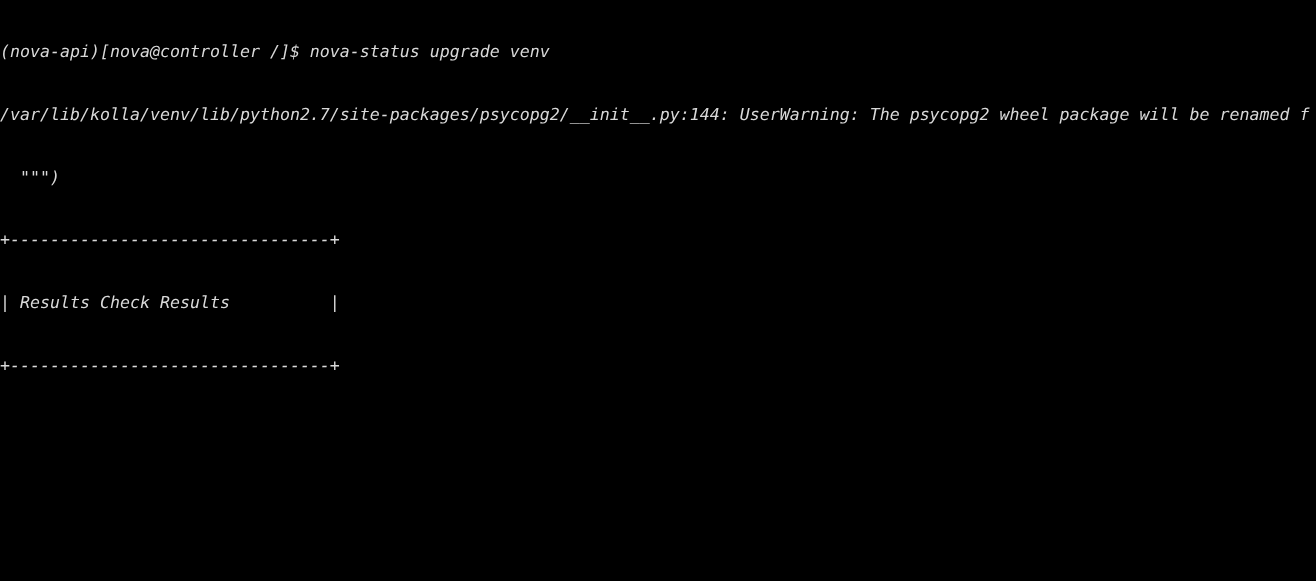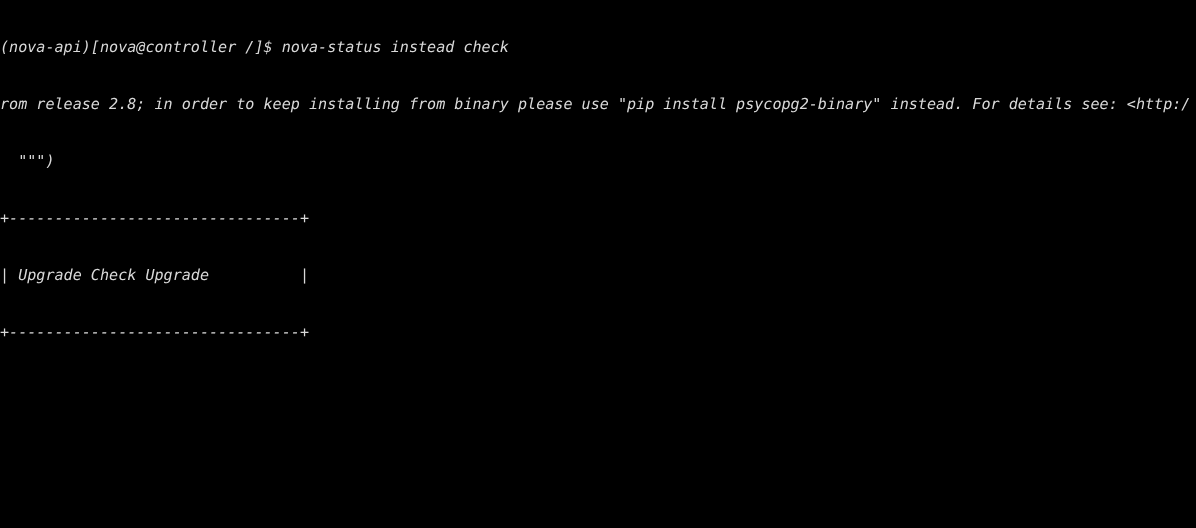--- a/index.html
+++ b/index.html
@@ -40,25 +40,25 @@
     white-space: pre;
     margin: 0;
     padding: 0;
   }
 </style>
 </head>
 <body>
 
 <div id="terminal">
   <div id="terminal-screen">
-    <span class="tline">(nova-api)[nova@controller /]$ nova-status instead check</span>
-    <span class="tline">rom release 2.8; in order to keep installing from binary please use "pip install psycopg2-binary" instead. For details see: &lt;http:/</span>
+    <span class="tline">(nova-api)[nova@controller /]$ nova-status upgrade venv</span>
+    <span class="tline">/var/lib/kolla/venv/lib/python2.7/site-packages/psycopg2/__init__.py:144: UserWarning: The psycopg2 wheel package will be renamed f</span>
     <span class="tline">  """)</span>
     <span class="tline">+--------------------------------+</span>
-    <span class="tline">| Upgrade Check Upgrade          |</span>
+    <span class="tline">| Results Check Results          |</span>
     <span class="tline">+--------------------------------+</span>
     
     
     
     
     
     
     
     
     

